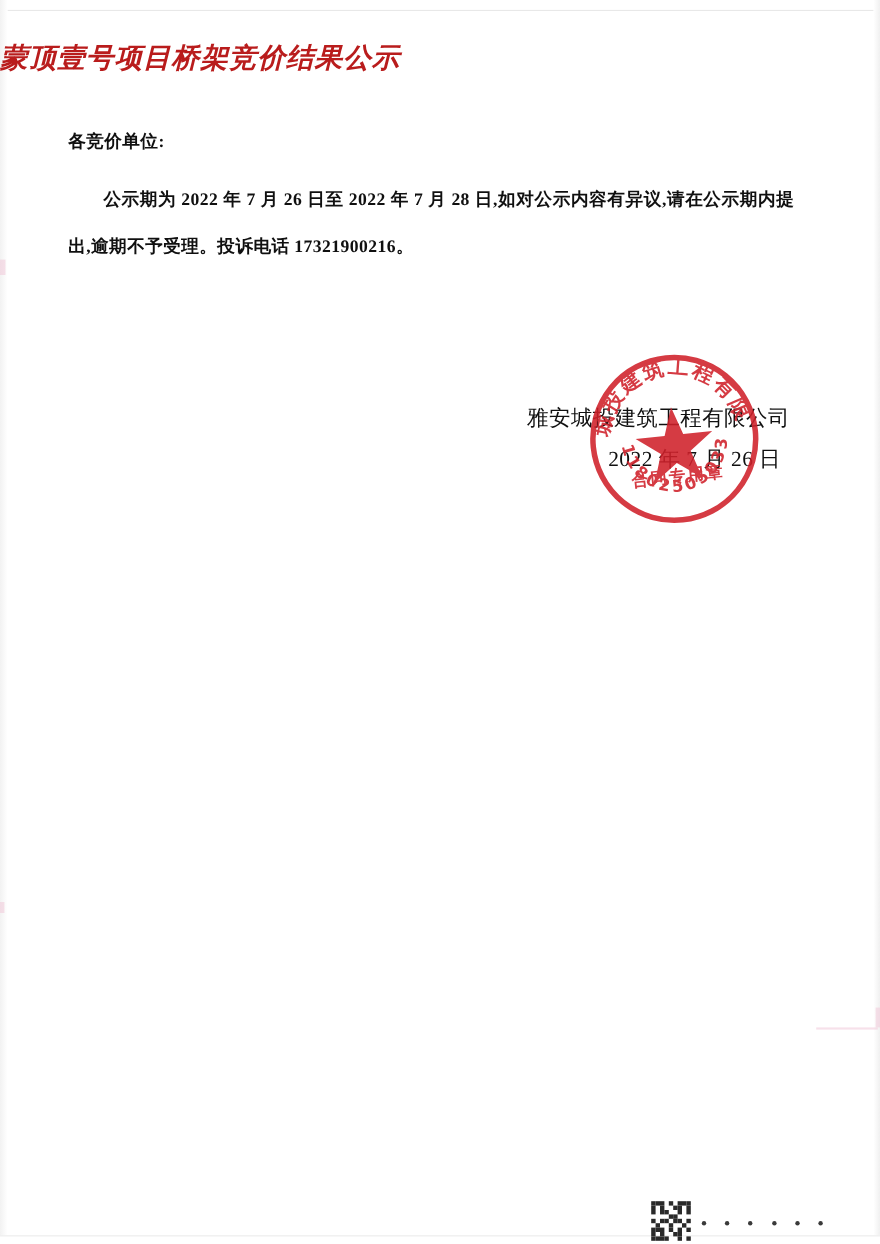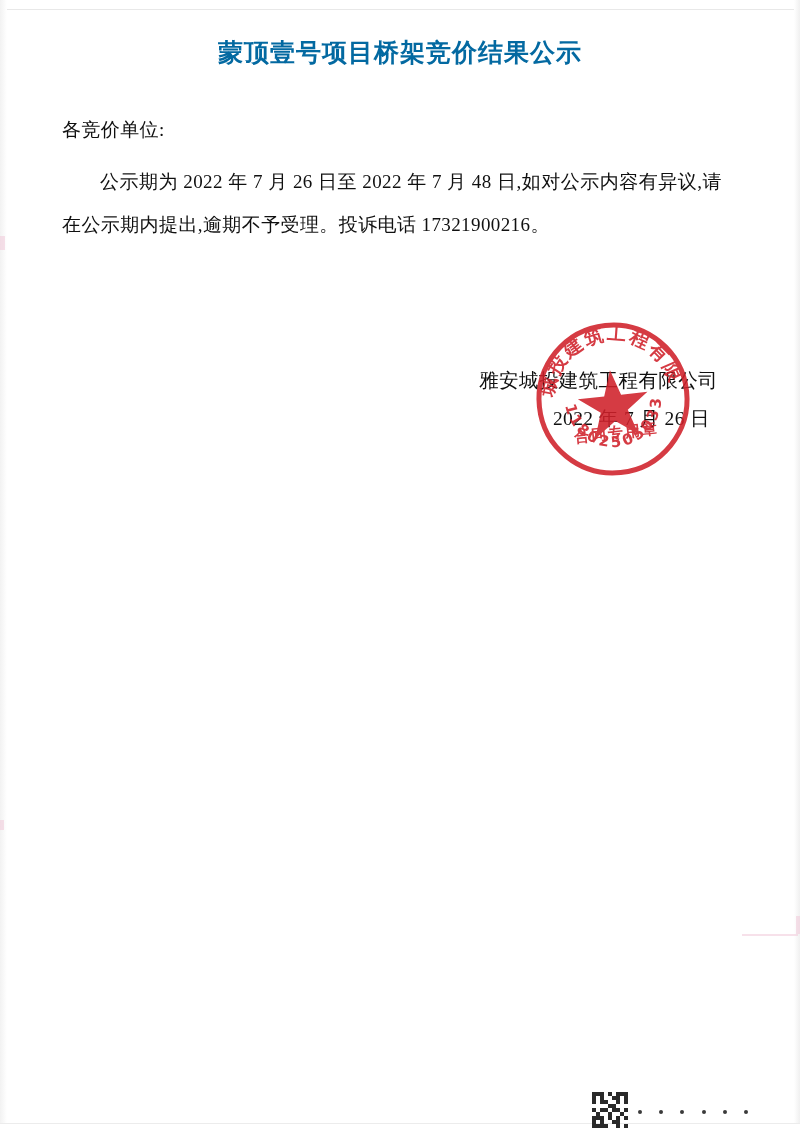--- a/index.html
+++ b/index.html
@@ -45,37 +45,39 @@
     height: 7px;
     background: #ffffff;
     border-top: 1px solid #ececec;
   }
 
   .title {
     position: absolute;
     top: 36px;
     left: 0;
     width: 100%;
-    text-align: center;
+    text-align: left;
     font-family: "DejaVu Sans", "Liberation Sans", sans-serif;
     font-weight: bold;
     font-size: 25px;
     letter-spacing: 1px;
-    color: #0369a1;
+    color: #b91c1c;
+    font-style: italic;
   }
 
   .body-text {
     position: absolute;
     top: 108px;
     left: 62px;
     width: 660px;
-    font-size: 19px;
+    font-size: 16px;
     line-height: 43px;
     color: #101010;
     letter-spacing: 0.4px;
+    font-weight: bold;
   }
   .para {
     margin: 0 0 9px 0;
     text-align: justify;
     text-justify: inter-ideograph;
   }
   .indent {
     text-indent: 2em;
   }
 
@@ -161,21 +163,21 @@
 
   <div class="speck" style="left:0px;top:236px;width:5px;height:14px;"></div>
   <div class="speck" style="left:0px;top:820px;width:4px;height:10px;"></div>
   <div class="speck" style="left:796px;top:916px;width:4px;height:18px;"></div>
   <div class="speck" style="left:742px;top:934px;width:56px;height:2px;"></div>
 
   <div class="title">蒙顶壹号项目桥架竞价结果公示</div>
 
   <div class="body-text">
     <p class="para">各竞价单位:</p>
-    <p class="para indent">公示期为 2022 年 7 月 26 日至 2022 年 7 月 48 日,如对公示内容有异议,请在公示期内提出,逾期不予受理。投诉电话 17321900216。</p>
+    <p class="para indent">公示期为 2022 年 7 月 26 日至 2022 年 7 月 28 日,如对公示内容有异议,请在公示期内提出,逾期不予受理。投诉电话 17321900216。</p>
   </div>
 
   <div class="signature">
     <span class="sig-line">雅安城投建筑工程有限公司</span>
     <span class="sig-line sig-date">2022 年 7 月 26 日</span>
   </div>
 
   <div class="seal">
     <svg width="162" height="162" viewBox="0 0 162 162" xmlns="http://www.w3.org/2000/svg">
       <defs>

